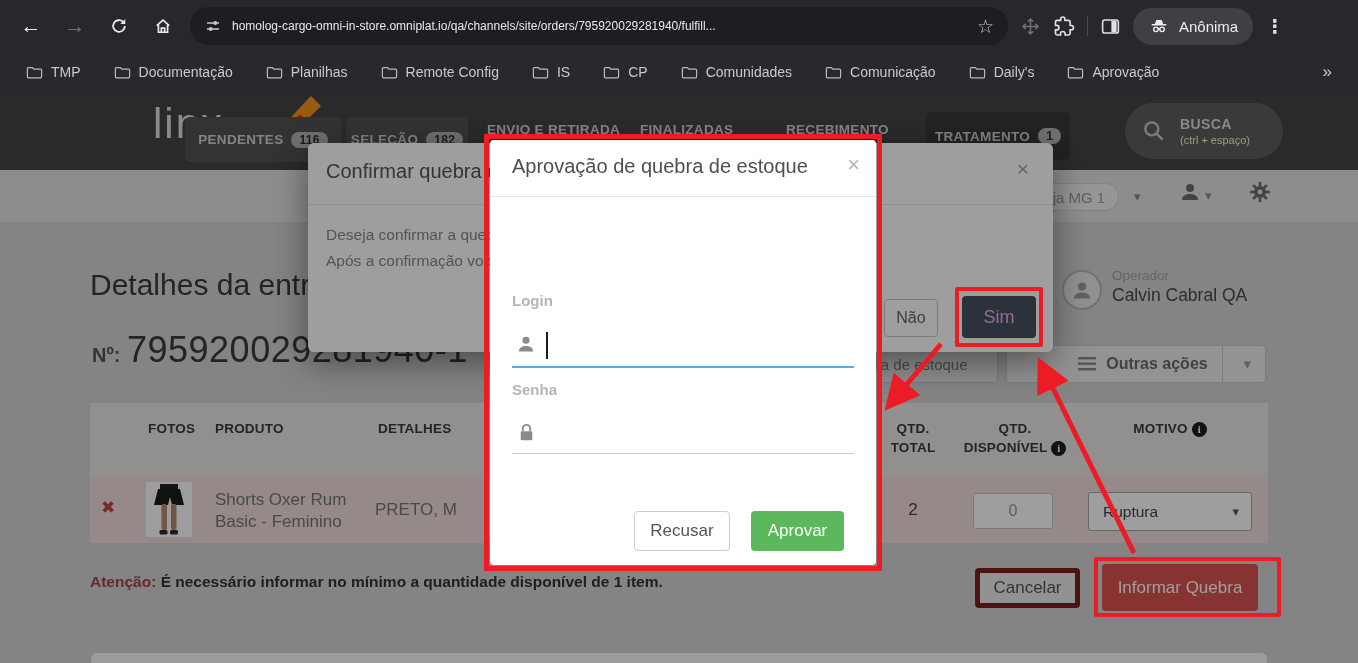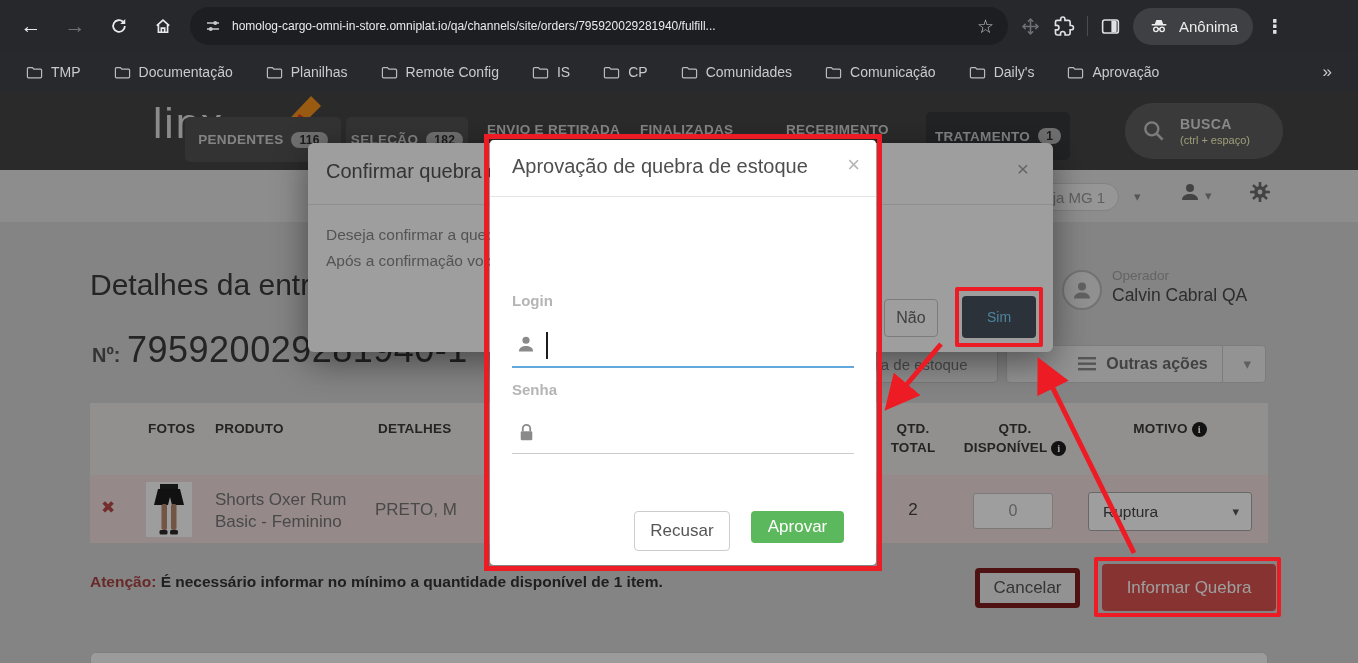--- a/index.html
+++ b/index.html
@@ -53,50 +53,50 @@
   #tbl-header{left:90px;top:311px;width:1178px;height:72px;background:#ece8e7;}
   #tbl-row{left:90px;top:383px;width:1178px;height:68px;background:#f1dede;}
   .th{position:absolute;top:16px;font-size:13.5px;font-weight:bold;color:#3a3a3a;letter-spacing:.2px;text-align:center;line-height:19px;}
   .cell{position:absolute;color:#777;font-size:17px;}
   .info{display:inline-block;width:15px;height:15px;border-radius:50%;background:#1d1d1d;color:#fff;font-size:10.5px;font-weight:bold;text-align:center;line-height:15px;font-family:"Liberation Serif",serif;}
   #qty-input{left:973px;top:401px;width:80px;height:36px;background:#fff;border:1px solid #c6c6c6;border-radius:3px;text-align:center;color:#999;font-size:16px;}
   #reason-select{left:1088px;top:400px;width:164px;height:39px;background:#fff;border:1px solid #a9a9a9;border-radius:3px;display:flex;align-items:center;padding:0 12px 0 14px;color:#444;font-size:15.5px;}
   #warning{left:90px;top:481px;font-size:15.5px;font-weight:bold;color:#333;white-space:nowrap;}
   #warning .pre{color:#a94442;}
   #btn-cancel{left:975px;top:476px;width:105px;height:40px;background:#ececec;border:5px solid #7f1d1d;color:#555;font-size:17px;}
-  #btn-submit{left:1102px;top:472px;width:174px;height:47px;background:#d9534f;color:#fff;font-size:17px;border:none;}
+  #btn-submit{left:1102px;top:472px;width:156px;height:47px;background:#d9534f;color:#fff;font-size:17px;border:none;}
   #bottom-panel{left:90px;top:560px;width:1178px;height:11px;background:#fafafa;border:1px solid #cfcfcf;border-bottom:none;border-radius:6px 6px 0 0;}
 
   
   #m1{left:308px;top:51px;width:745px;height:209px;background:#fff;border-radius:6px;box-shadow:0 10px 35px rgba(0,0,0,.45);}
   #m1 .hd{position:absolute;left:0;top:0;width:100%;height:62px;border-bottom:1px solid #e5e5e5;}
   #m1 .title{position:absolute;left:18px;top:17px;font-size:20px;color:#555;white-space:nowrap;}
   #m1 .close{position:absolute;right:24px;top:14px;font-size:21px;color:#a3a3a3;}
   #m1 .l1{position:absolute;left:18px;top:83px;font-size:15.5px;color:#888;white-space:nowrap;}
   #m1 .l2{position:absolute;left:18px;top:109px;font-size:15.5px;color:#888;white-space:nowrap;}
   #m1-no{left:576px;top:156px;width:54px;height:38px;background:#fff;border:1px solid #c9c9c9;color:#666;}
-  #m1-yes{left:654px;top:153px;width:74px;height:42px;background:#47525c;color:#7dd3fc;font-size:14px;border:none;}
+  #m1-yes{left:654px;top:153px;width:74px;height:42px;background:#47525c;color:#f0abfc;font-size:18px;border:none;}
 
   
   #dim{left:0;top:0;width:1358px;height:571px;background:rgba(0,0,0,.38);z-index:50;}
 
   
   #m2{left:490px;top:48px;width:386px;height:425px;background:#fff;border-radius:4px;z-index:60;}
   #m2 .hd{position:absolute;left:0;top:0;width:100%;height:57px;border-bottom:1px solid #e5e5e5;}
   #m2 .title{position:absolute;left:22px;top:15px;font-size:20px;color:#4f4f4f;white-space:nowrap;}
   #m2 .close{position:absolute;right:16px;top:12px;font-size:22px;color:#b5b5b5;}
   #m2 .body{position:absolute;left:22px;top:74px;width:342px;font-size:15px;line-height:23.5px;color:#8a8a8a;}
   #m2 .body b{color:#555;}
   .flabel{position:absolute;left:22px;font-size:15px;font-weight:bold;color:#b5b5b5;}
   .ficon{position:absolute;left:26px;color:#8a8a8a;}
   #login-caret{left:56px;top:192px;width:2px;height:27px;background:#1c1c1c;}
   #login-line{left:22px;top:226px;width:342px;height:2px;background:#62a8dc;}
   #senha-line{left:22px;top:313px;width:342px;height:1px;background:#ccc;}
   #m2-refuse{left:144px;top:371px;width:96px;height:40px;background:#fff;border:1px solid #ccc;color:#555;font-size:17px;}
-  #m2-approve{left:261px;top:371px;width:93px;height:32px;background:#5cb85c;color:#fff;font-size:17px;border:none;}
+  #m2-approve{left:261px;top:371px;width:93px;height:40px;background:#5cb85c;color:#fff;font-size:17px;border:none;}
 
   
   .anno{z-index:70;border:5px solid #ed1c24;pointer-events:none;}
   #anno-modal{left:484px;top:42px;width:398px;height:437px;}
   #anno-sim{left:955px;top:195px;width:88px;height:60px;border-width:4px;border-radius:2px;}
   #anno-submit{left:1094px;top:465px;width:187px;height:60px;border-width:4px;border-radius:2px;}
   #arrows{left:0;top:0;width:1358px;height:571px;z-index:72;pointer-events:none;}
 </style>
 </head>
 <body>

